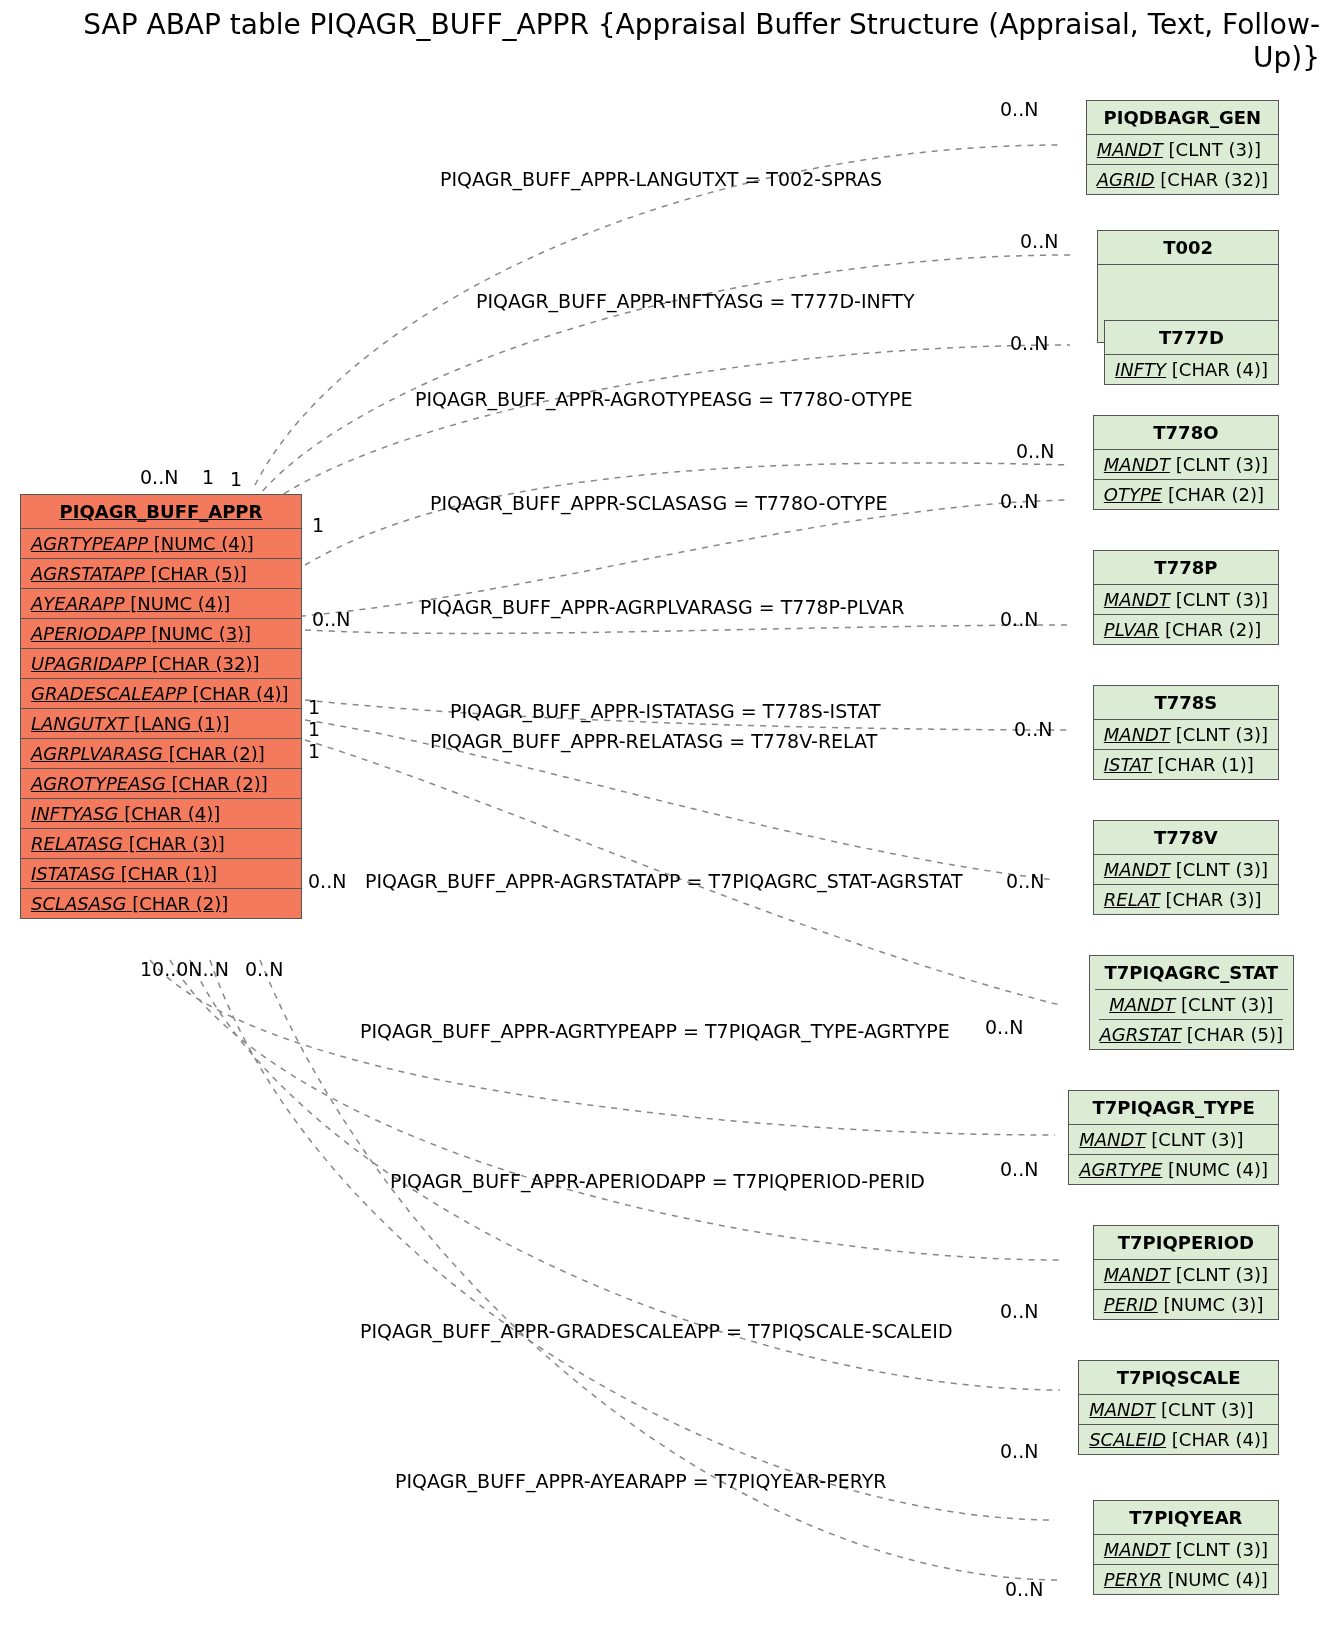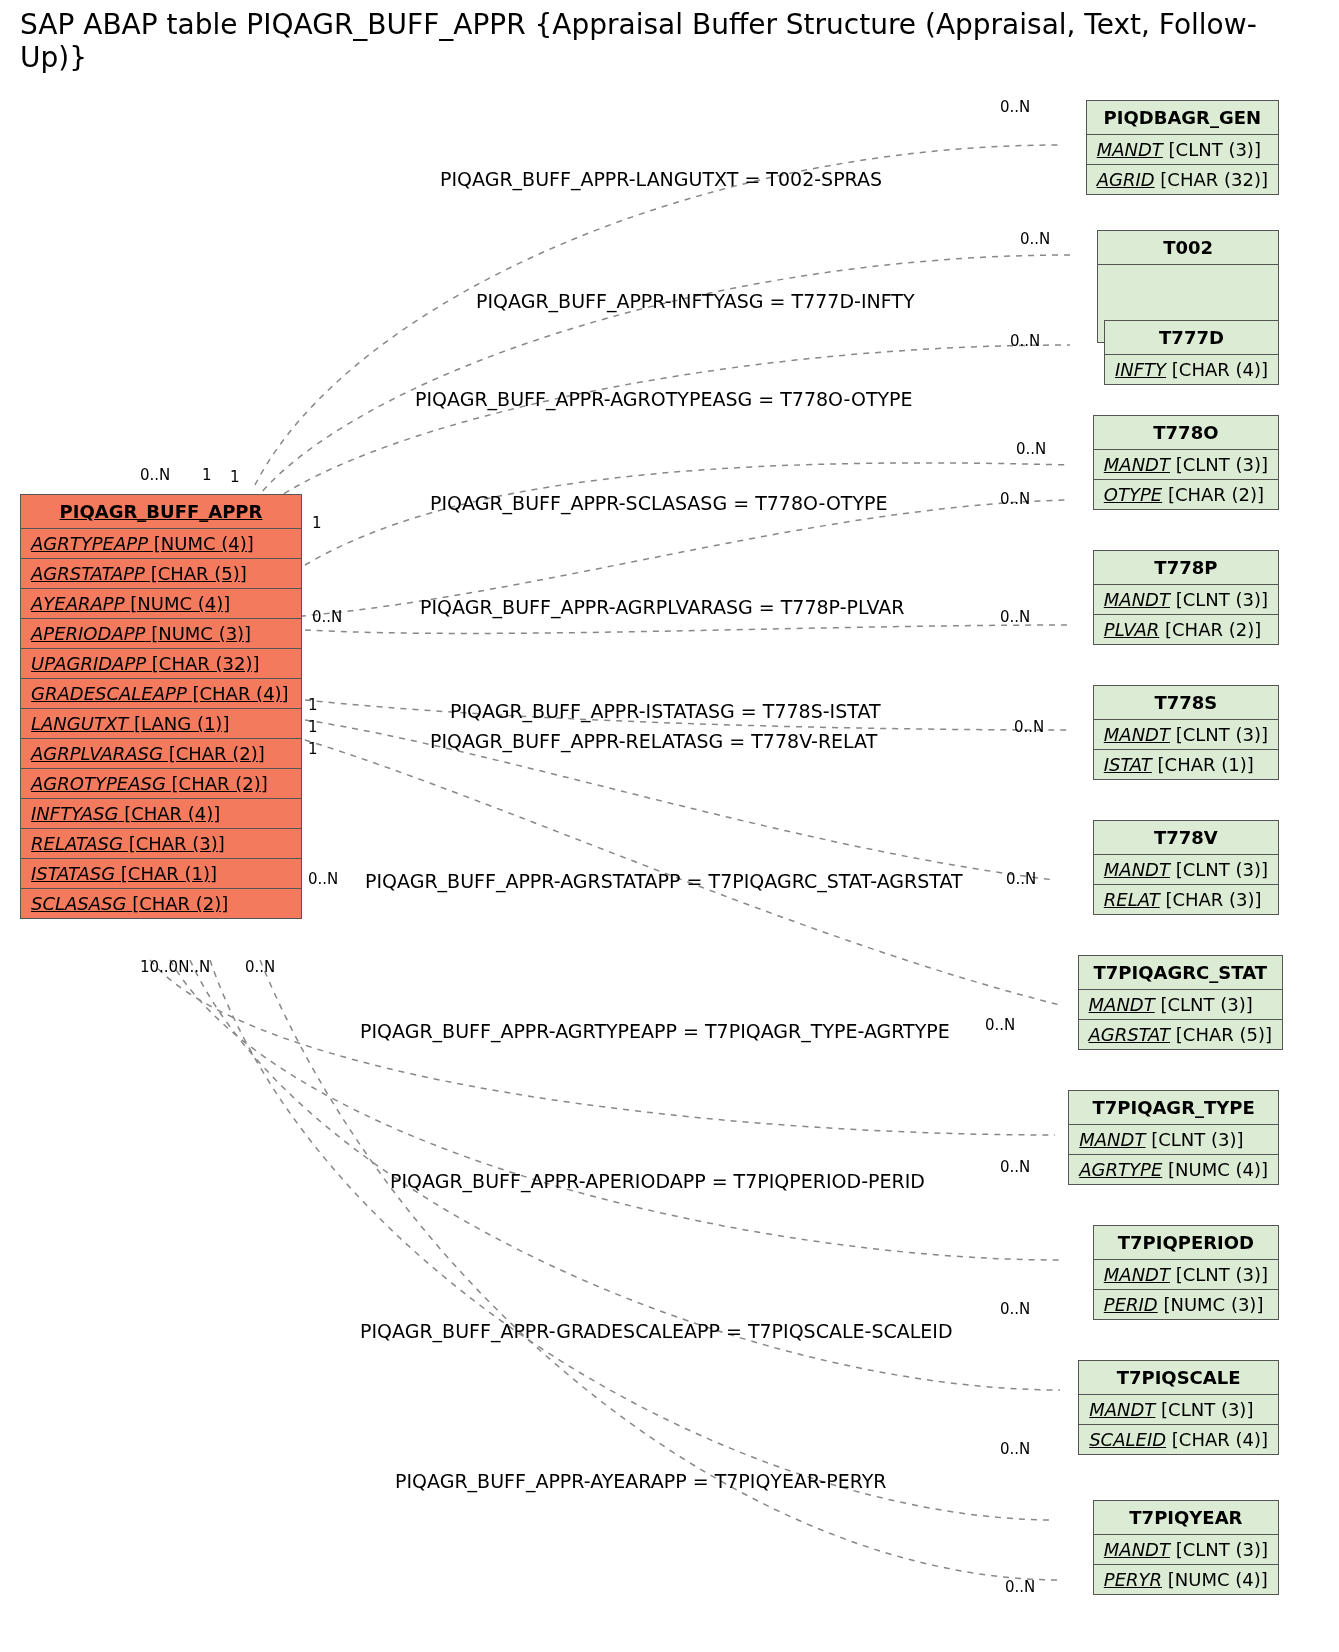--- a/index.html
+++ b/index.html
@@ -1,27 +1,27 @@
 <!DOCTYPE html>
 <html><head>
 <meta charset="utf-8">
 <style>
   html,body{margin:0;padding:0;background:#fff;font-family:"DejaVu Sans","Helvetica Neue",Arial,sans-serif;color:#000;}
   #canvas{position:relative;width:1339px;height:1652px;}
   svg.lines{position:absolute;top:0;left:0;width:1339px;height:1652px;pointer-events:none;}
-  .title{position:absolute;top:8px;left:20px;width:1300px;text-align:left;font-size:28px;}
+  .title{position:absolute;top:8px;left:20px;width:1300px;text-align:right;font-size:28px;}
   .table{position:absolute;border:1px solid #555;background:#dcecd4;display:flex;flex-direction:column;font-size:18px;}
   .table.main{background:#f37a5d;}
   .thead{font-weight:bold;text-align:center;padding:6px 10px;border-bottom:1px solid #555;white-space:nowrap;}
   .row{padding:4px 10px;border-bottom:1px solid #555;white-space:nowrap;}
   .row:last-child{border-bottom:none;}
   .fname{font-style:italic;}
   .fname.u{text-decoration:underline;}
   .rel-label{position:absolute;font-size:19px;white-space:nowrap;}
-  .card-label{position:absolute;font-size:15px;white-space:nowrap;}
+  .card-label{position:absolute;font-size:19px;white-space:nowrap;}
 </style>
 </head>
 <body>
 <div id="canvas">
 
 <svg class="lines" viewBox="0 0 1339 1652">
   <g stroke="#888" stroke-width="1.5" stroke-dasharray="6,6" fill="none">
     <path d="M 255 485 C 350 300 700 145 1060 145"></path>
     <path d="M 255 500 C 350 380 700 255 1070 255"></path>
     <path d="M 255 515 C 350 430 700 345 1070 345"></path>
@@ -126,21 +126,21 @@
       <div class="table" style="right: 60px; top: 685px;">
         <div class="thead">T778S</div>
         <div class="row"><span class="fname u">MANDT</span><span> [CLNT (3)]</span></div>
         <div class="row"><span class="fname u">ISTAT</span><span> [CHAR (1)]</span></div>
       </div>
       <div class="table" style="right: 60px; top: 820px;">
         <div class="thead">T778V</div>
         <div class="row"><span class="fname u">MANDT</span><span> [CLNT (3)]</span></div>
         <div class="row"><span class="fname u">RELAT</span><span> [CHAR (3)]</span></div>
       </div>
-      <div class="table" style="right: 56px; top: 955px;">
+      <div class="table" style="right: 45px; top: 955px; align-items: center;">
         <div class="thead">T7PIQAGRC_STAT</div>
         <div class="row"><span class="fname u">MANDT</span><span> [CLNT (3)]</span></div>
         <div class="row"><span class="fname u">AGRSTAT</span><span> [CHAR (5)]</span></div>
       </div>
       <div class="table" style="right: 60px; top: 1090px;">
         <div class="thead">T7PIQAGR_TYPE</div>
         <div class="row"><span class="fname u">MANDT</span><span> [CLNT (3)]</span></div>
         <div class="row"><span class="fname u">AGRTYPE</span><span> [NUMC (4)]</span></div>
       </div>
       <div class="table" style="right: 60px; top: 1225px;">

